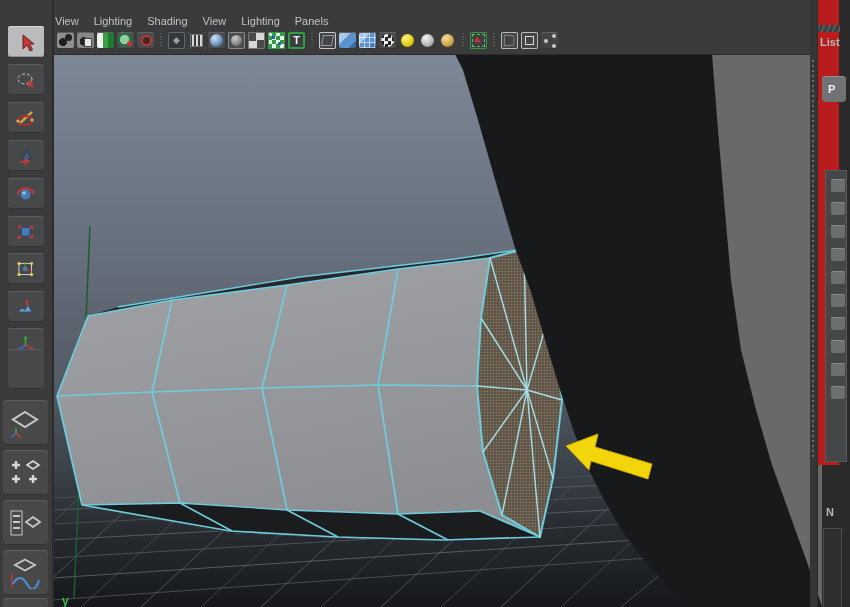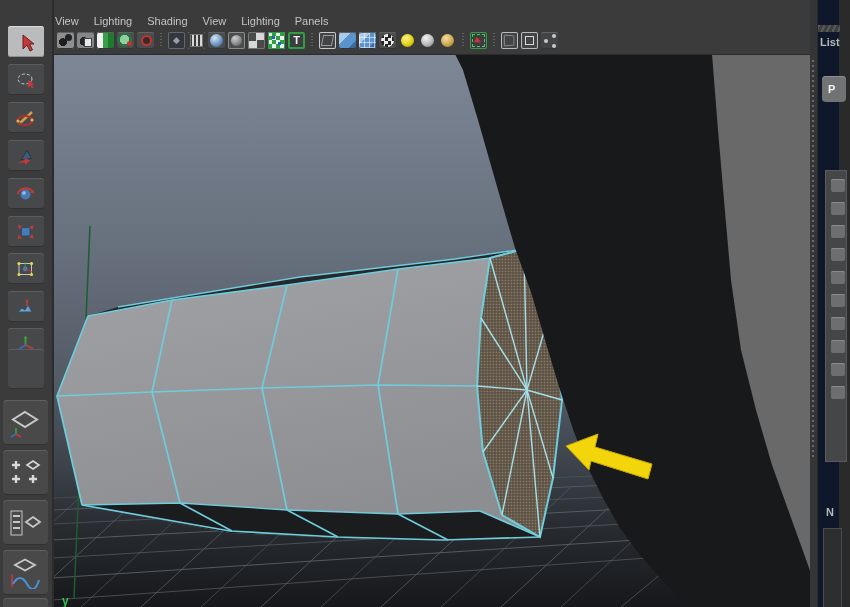--- a/index.html
+++ b/index.html
@@ -69,21 +69,21 @@
       box-shadow:8px -5px 0 #c8c9ca,8px 5px 0 #c8c9ca;}
   
   #toolbox{position:absolute;left:0;top:0;width:52px;height:607px;background:#3b3b3c;z-index:4;
            border-right:2px solid #2c2c2c;}
   .tool{position:absolute;left:8px;width:36px;height:31px;border-radius:3px;background:#474849;
         box-shadow:inset 0 1px 0 #5c5d5e,inset 0 -1px 0 #313233;display:flex;align-items:center;justify-content:center;}
   .tool.active{background:#b9bbbd;box-shadow:inset 0 1px 0 #d8dadc,inset 0 -1px 0 #8f9193;}
   .layoutbtn{position:absolute;left:3px;width:45px;height:45px;border-radius:4px;background:#49494a;
         box-shadow:inset 0 1px 0 #5e5f60,inset 0 -1px 0 #303132;display:flex;align-items:center;justify-content:center;}
   
-  #rpanel{position:absolute;left:810px;top:0;width:29px;height:607px;background:#0f172a;z-index:4;}
+  #rpanel{position:absolute;left:810px;top:0;width:29px;height:465px;background:#b91c1c;z-index:4;}
   #rpanel-drag{position:absolute;left:0;top:0;width:7px;height:607px;background:#343536;border-right:1px solid #2a2a2a;}
   #rpanel-dots{position:absolute;left:2px;top:60px;width:2px;height:400px;
        background:repeating-linear-gradient(#6a6a6a 0 2px,transparent 2px 5px);}
   #grip-tr{position:absolute;left:8px;top:25px;width:22px;height:7px;
            background:repeating-linear-gradient(115deg,#575757 0 2px,#3d3e3f 2px 5px);}
   #list-label{position:absolute;left:10px;top:36px;color:#b6b8ba;font-size:11px;font-weight:bold;}
   #p-tab{position:absolute;left:12px;top:76px;width:24px;height:26px;background:#717273;border-radius:4px;
          box-shadow:inset 0 1px 0 #8e8f90;color:#f2f2f2;font-size:11px;font-weight:bold;
          display:flex;align-items:center;padding-left:6px;box-sizing:border-box;}
   #side-frame{position:absolute;left:15px;top:170px;width:20px;height:290px;background:#454647;

